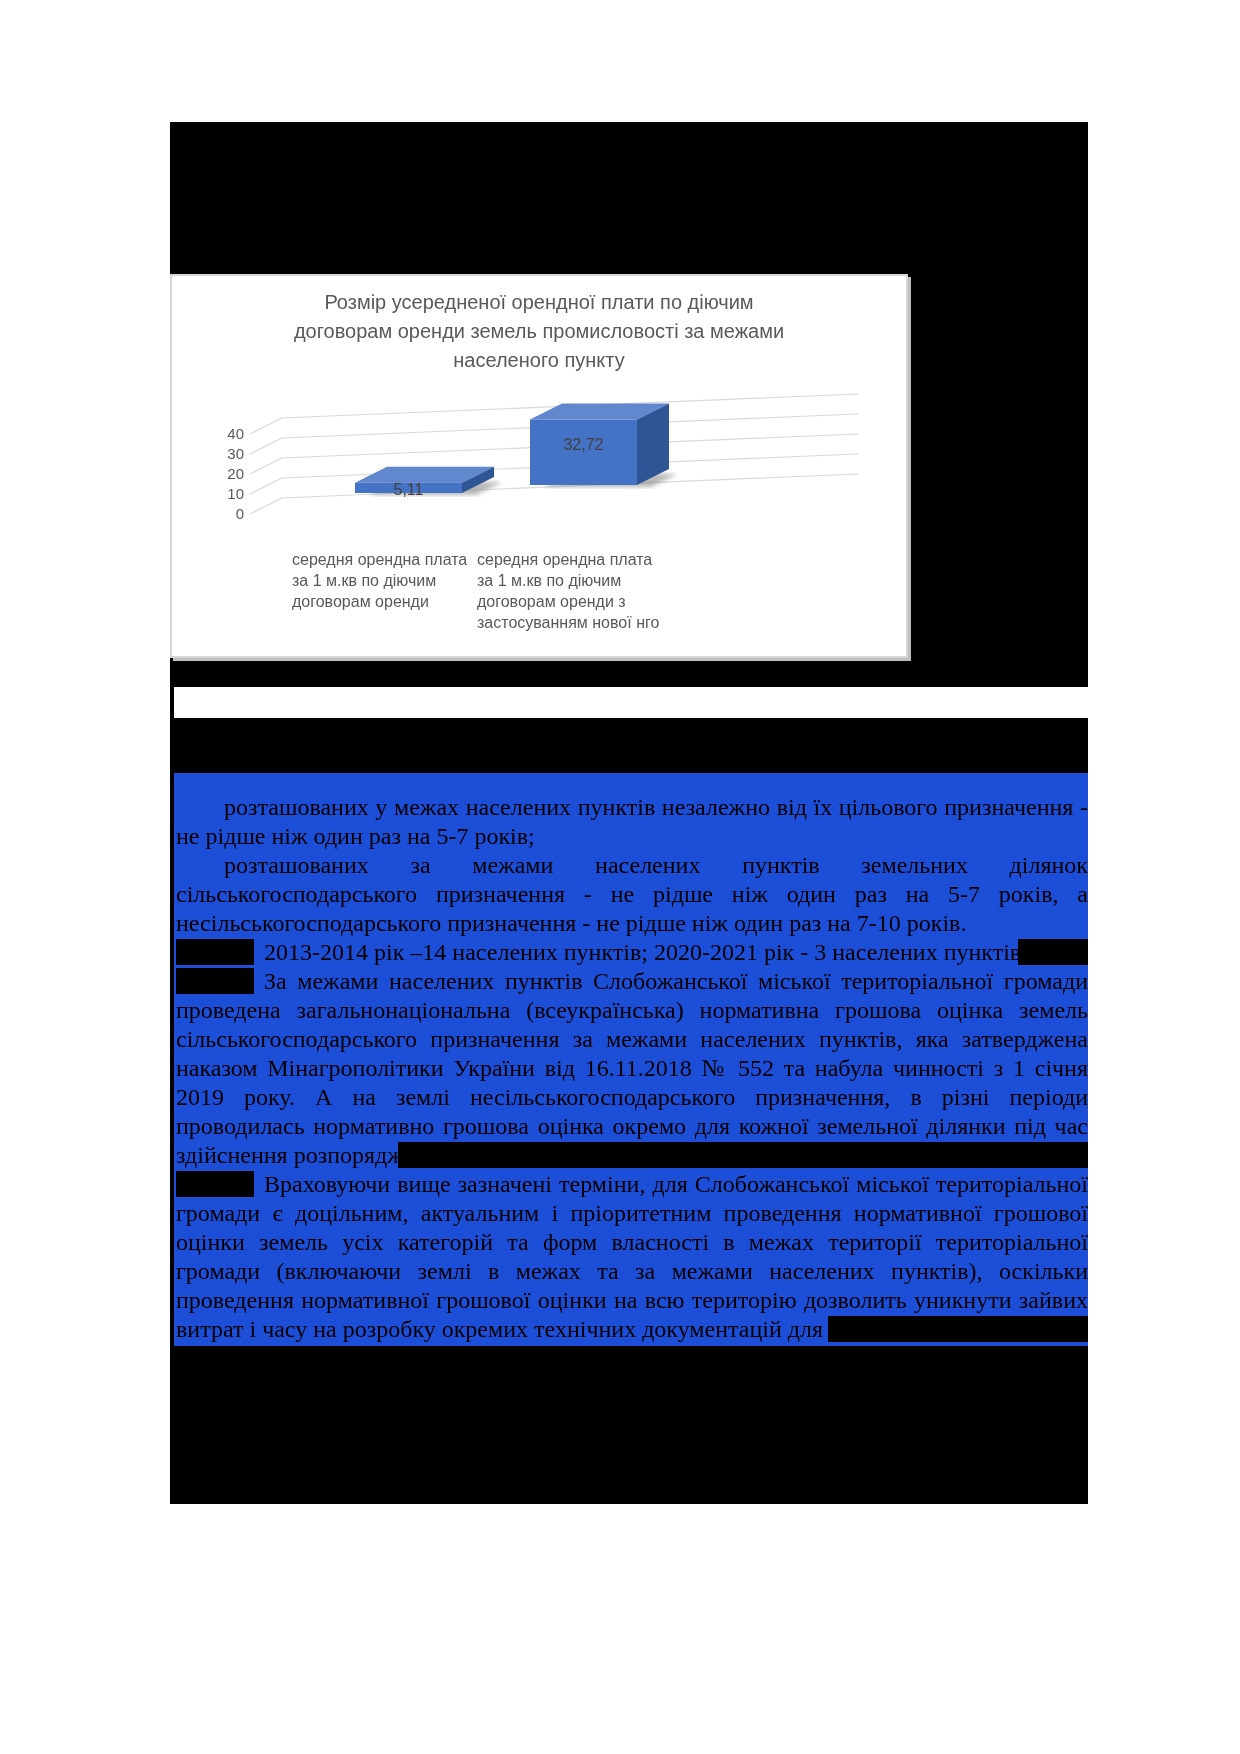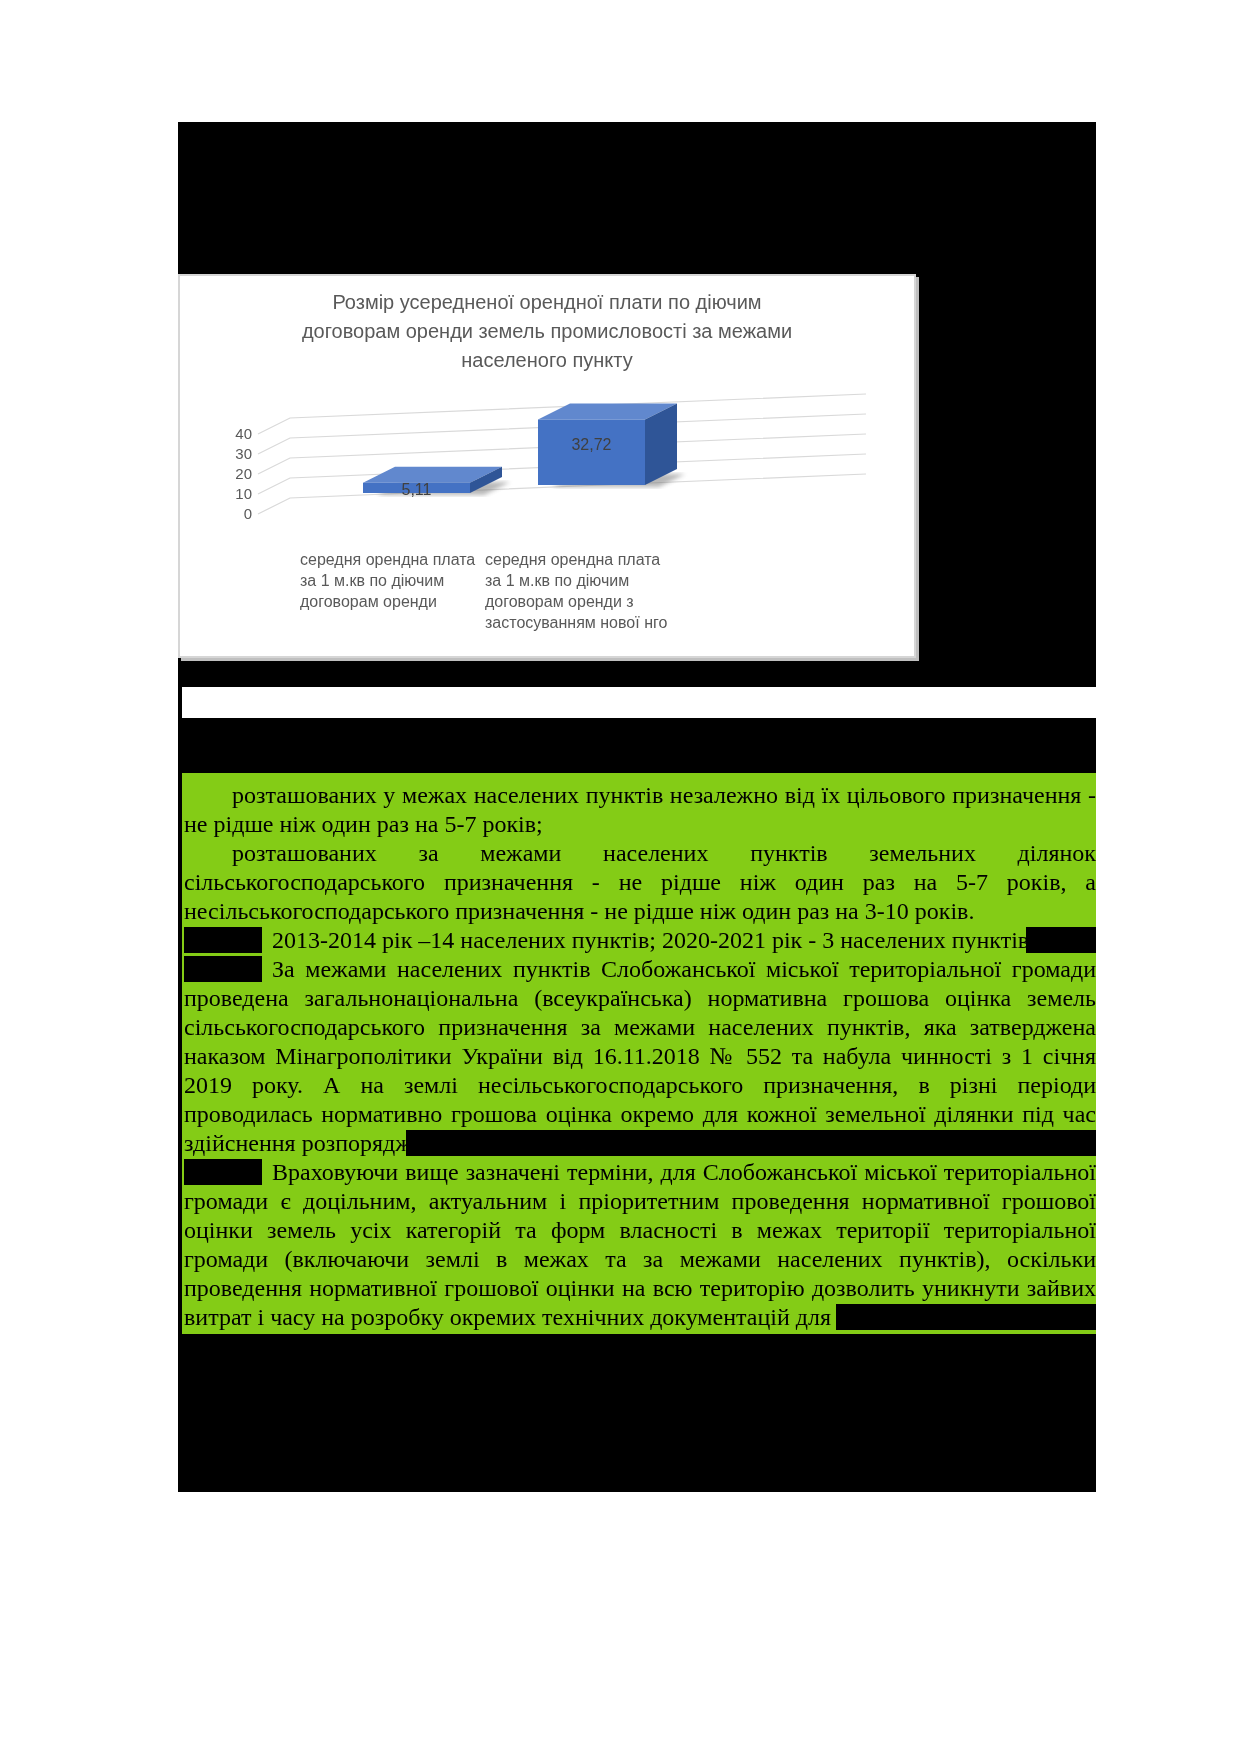--- a/index.html
+++ b/index.html
@@ -1,39 +1,39 @@
 <!DOCTYPE html>
 <html><head>
 <meta charset="utf-8">
 <style>
   html,body{margin:0;padding:0;background:#ffffff;}
   .page{position:relative;width:1240px;height:1754px;background:#ffffff;overflow:hidden;
         font-family:"Liberation Serif", serif;}
-  .content{position:absolute;left:170px;top:122px;width:918px;margin-left:8px;}
+  .content{position:absolute;left:170px;top:122px;width:918px;}
 
   
   .black-top{position:relative;height:565px;background:#000;}
   .gap-band{height:31px;background:#fff;border-left:4px solid #000;}
   .black-band{height:55px;background:#000;}
   .black-bottom{height:158px;background:#000;}
 
   
   .chart-box{position:absolute;left:0;top:152px;width:738px;height:384px;box-sizing:border-box;
              background:#fff;border:2px solid #d6d6d6;box-shadow:3px 3px 0 #bfbfbf;
              font-family:"Liberation Sans", sans-serif;}
   .chart-title{width:500px;margin:12px auto 4px;text-align:center;font-size:20px;line-height:29px;
                color:#595959;}
   #plot{display:block;margin-left:28px;}
   .tick{font:15px "Liberation Sans", sans-serif;}
   .dlabel{font:16px "Liberation Sans", sans-serif;text-anchor:middle;}
   .cat-labels{display:flex;margin-left:120px;margin-top:2px;}
   .cat-label{width:185px;text-align:left;font-size:16px;line-height:21px;color:#595959;}
 
   
-  .text-area{background:#84cc16;border-left:4px solid #000;padding:8px 0 2px 2px;box-sizing:border-box;
+  .text-area{background:#1d4ed8;border-left:4px solid #000;padding:20px 0 2px 2px;box-sizing:border-box;
              width:918px;}
   .para{margin:0;width:912px;text-align:justify;font-size:24px;line-height:29px;color:#000;
         position:relative;}
   .indent{text-indent:48px;}
   .rbox{display:inline-block;width:78px;height:26px;background:#000;margin-right:10px;
         vertical-align:text-bottom;}
   .end-bar{position:absolute;right:0;bottom:2px;height:26px;background:#000;}
   .w330{width:330px;} .w70{width:70px;} .w690{width:690px;} .w260{width:260px;}
 </style>
 </head>
@@ -77,21 +77,21 @@
           <div class="cat-label">середня орендна плата за 1 м.кв по діючим договорам оренди з застосуванням нової нго</div>
         </div>
       </div>
     </div>
 
     <div class="gap-band"></div>
     <div class="black-band"></div>
 
     <div class="text-area">
       <p class="para indent"><span>розташованих у межах населених пунктів незалежно від їх цільового призначення - не рідше ніж один раз на 5-7 років;</span></p>
-      <p class="para indent"><span>розташованих за межами населених пунктів земельних ділянок сільськогосподарського призначення - не рідше ніж один раз на 5-7 років, а несільськогосподарського призначення - не рідше ніж один раз на 3-10 років.</span></p>
+      <p class="para indent"><span>розташованих за межами населених пунктів земельних ділянок сільськогосподарського призначення - не рідше ніж один раз на 5-7 років, а несільськогосподарського призначення - не рідше ніж один раз на 7-10 років.</span></p>
       <p class="para"><span class="rbox"></span><span>2013-2014 рік –14 населених пунктів; 2020-2021 рік - 3 населених пунктів.</span><span class="end-bar w70"></span></p>
       <p class="para"><span class="rbox"></span><span>За межами населених пунктів Слобожанської міської територіальної громади проведена загальнонаціональна (всеукраїнська) нормативна грошова оцінка земель сільськогосподарського призначення за межами населених пунктів, яка затверджена наказом Мінагрополітики України від 16.11.2018 № 552 та набула чинності з 1 січня 2019 року. А на землі несільськогосподарського призначення, в різні періоди проводилась нормативно грошова оцінка окремо для кожної земельної ділянки під час здійснення розпорядження нею.</span><span class="end-bar w690"></span></p>
       <p class="para"><span class="rbox"></span><span>Враховуючи вище зазначені терміни, для Слобожанської міської територіальної громади є доцільним, актуальним і пріоритетним проведення нормативної грошової оцінки земель усіх категорій та форм власності в межах території територіальної громади (включаючи землі в межах та за межами населених пунктів), оскільки проведення нормативної грошової оцінки на всю територію дозволить уникнути зайвих витрат і часу на розробку окремих технічних документацій для кожної ділянки.</span><span class="end-bar w260"></span></p>
     </div>
 
     <div class="black-bottom"></div>
   </div>
 </div>
 
 </body></html>

